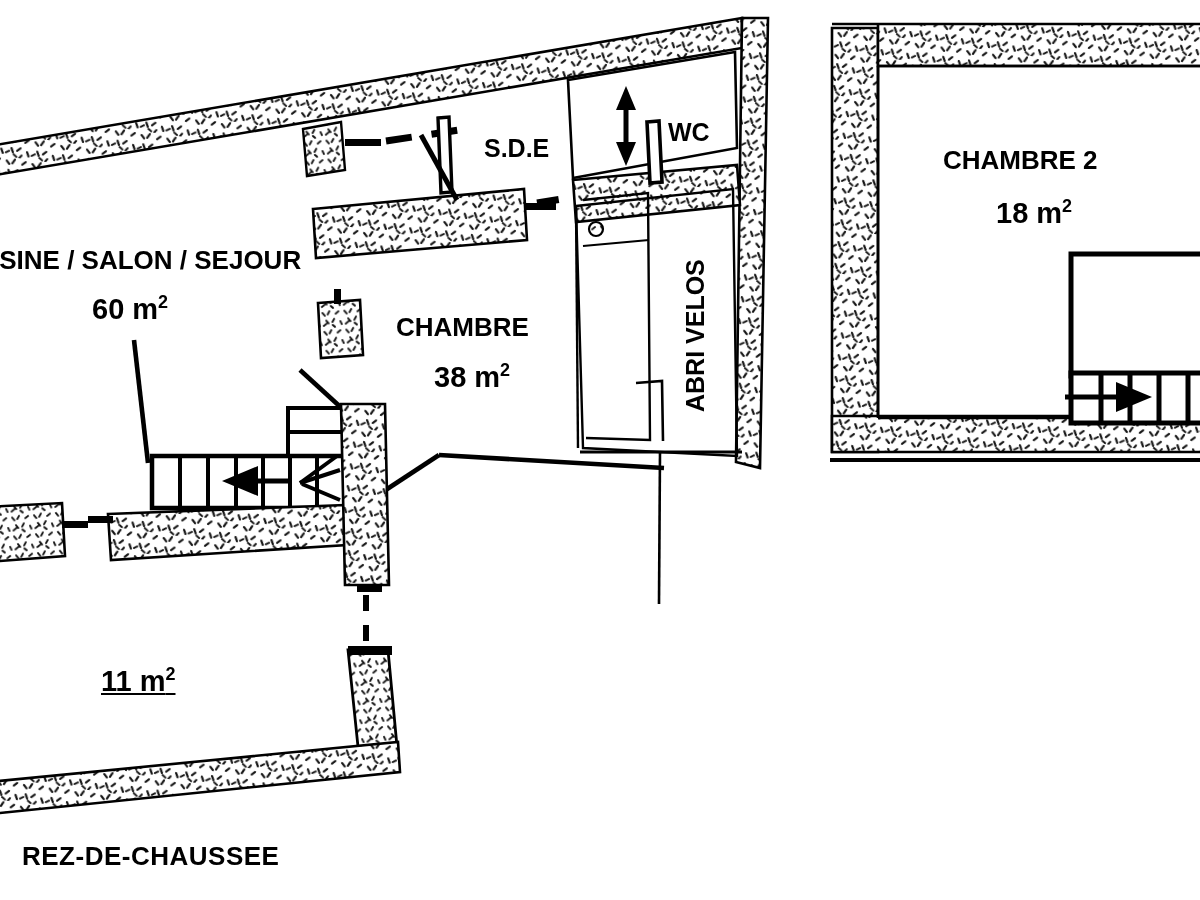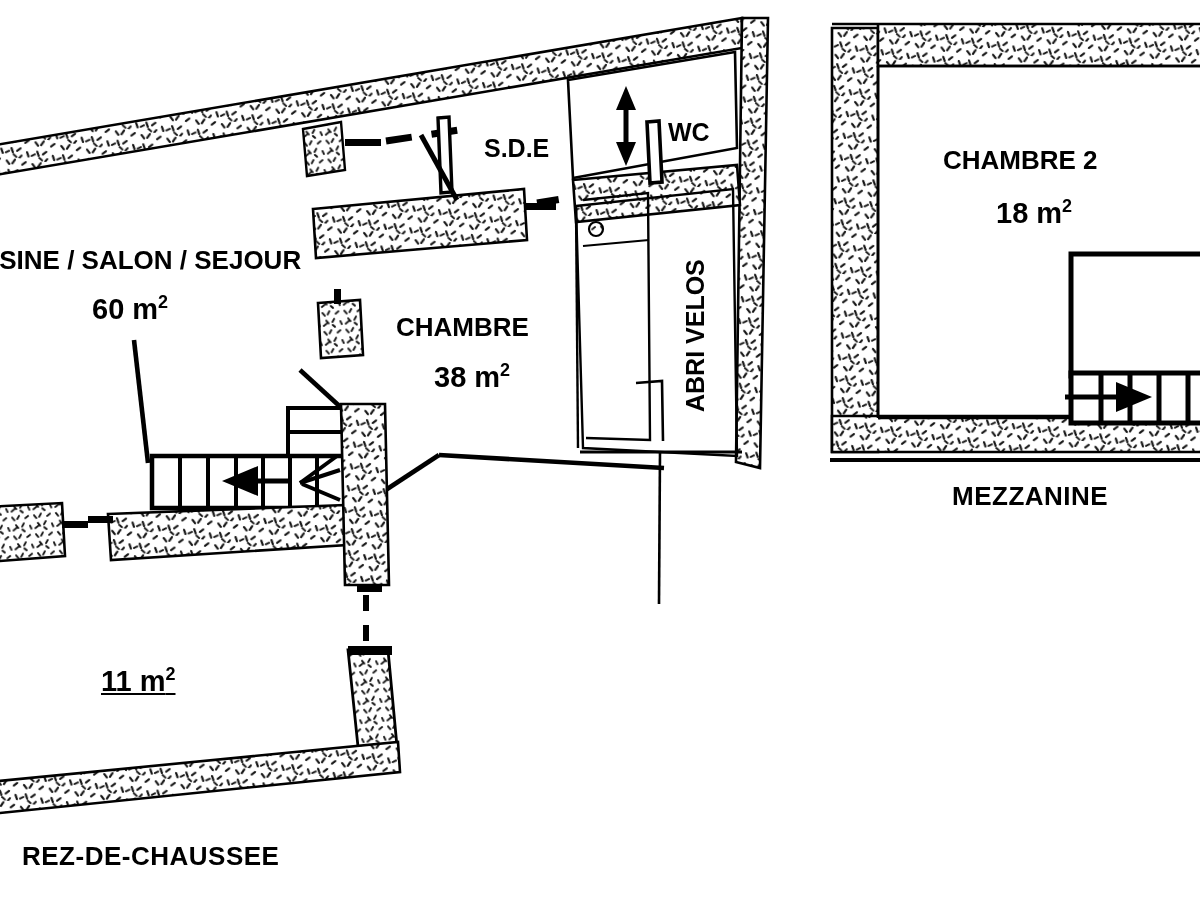--- a/index.html
+++ b/index.html
@@ -262,15 +262,14 @@
     <span>11 m</span><span class="sup">2</span>
   </div>
 
   <div class="lbl lbl-floor" style="left:22px; top:842px;">REZ-DE-CHAUSSEE</div>
 
   <div class="lbl lbl-room-name" style="left:943px; top:146px;">CHAMBRE 2</div>
   <div class="lbl lbl-area" style="left:996px; top:188px;">
     <span>18 m</span><span class="sup">2</span>
   </div>
 
-  <div class="lbl lbl-floor" style="left:952px; top:482px;">MEZZANINE</div>
 
 </div>
 
 </body></html>

